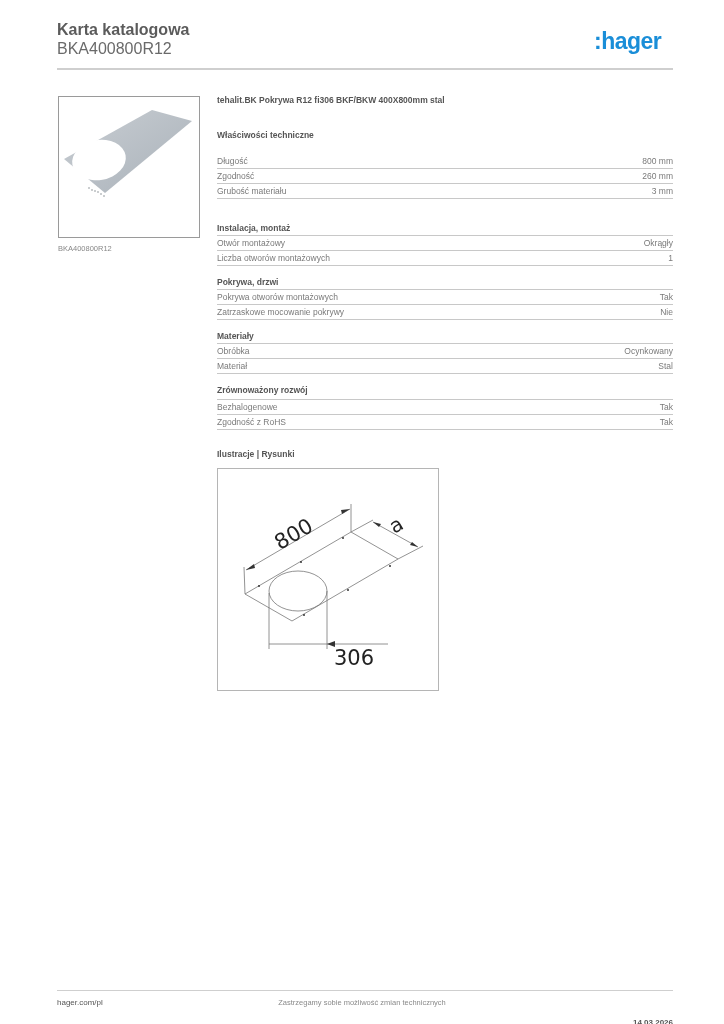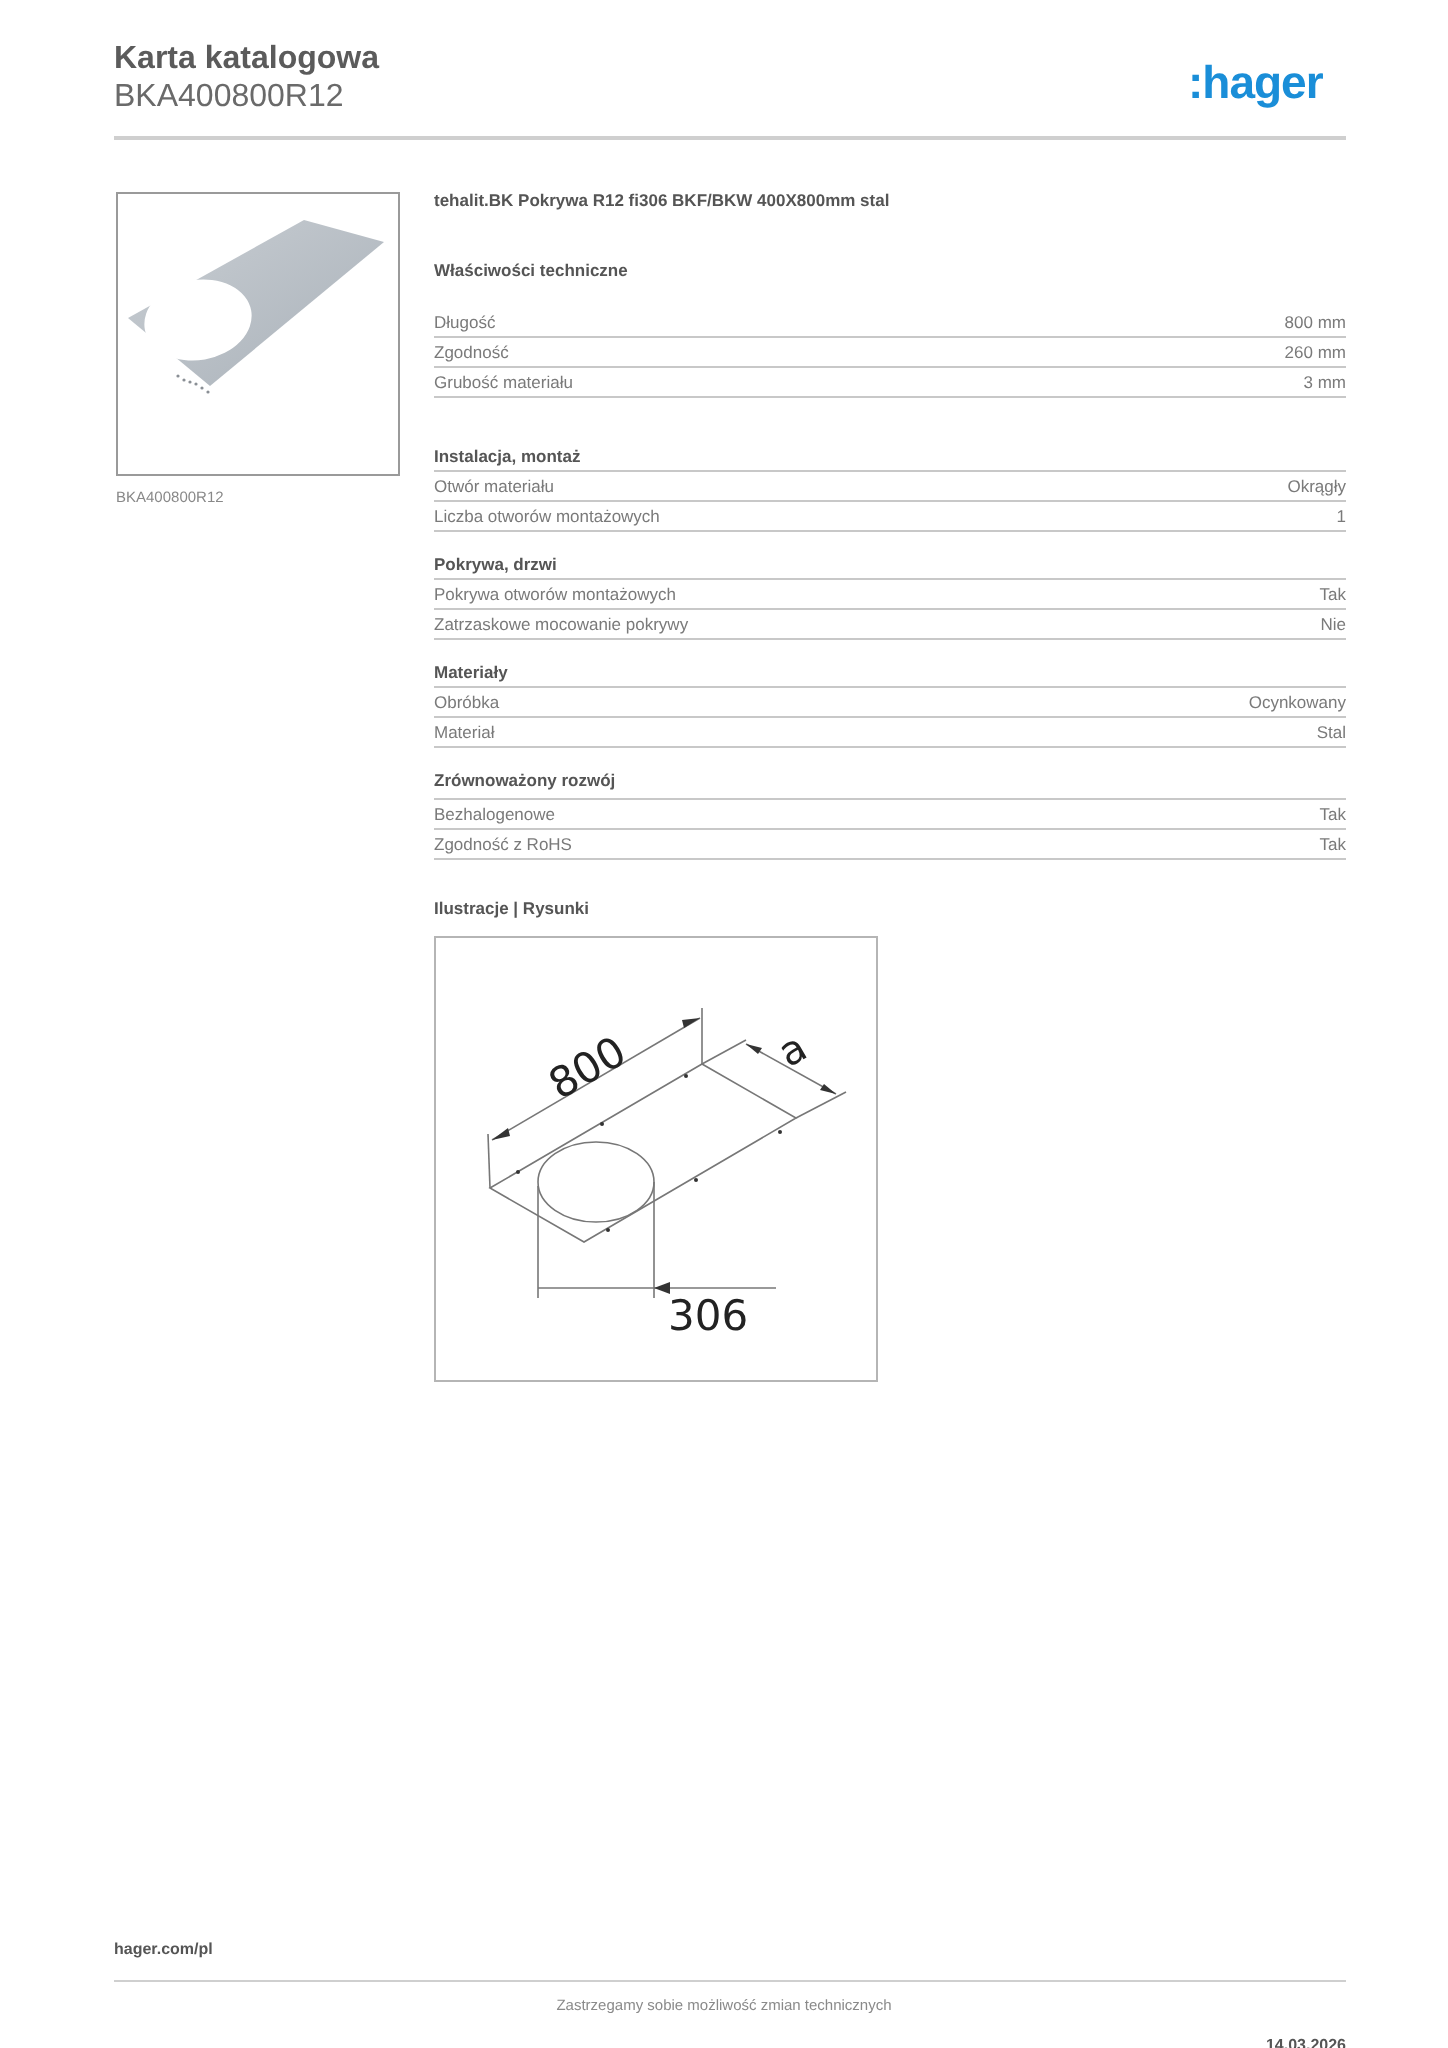--- a/index.html
+++ b/index.html
@@ -17,21 +17,21 @@
   .tech-title { position: absolute; left: 217px; top: 130px; font-size: 8.5px; font-weight: bold; color: #555; }
 
   .section { position: absolute; left: 217px; width: 456px; }
   .sec-head { font-size: 8.5px; font-weight: bold; color: #555; height: 14px; line-height: 14px; border-bottom: 1px solid #c8c8c8; }
   .row { display: flex; justify-content: space-between; font-size: 8.5px; color: #7a7a7a; height: 14px; line-height: 14px; border-bottom: 1px solid #c8c8c8; gap: 12px; }
 
   .illus-title { position: absolute; left: 217px; top: 449px; font-size: 8.5px; font-weight: bold; color: #555; }
   .illus-box { position: absolute; left: 217px; top: 468px; width: 222px; height: 223px; border: 1px solid #b5b5b5; box-sizing: border-box; background: #fff; }
 
   .footer-rule { position: absolute; left: 57px; top: 990px; width: 616px; height: 1px; background: #cfcfcf; }
-  .footer-left { position: absolute; left: 57px; top: 970px; font-size: 8px; font-weight: bold; color: #555; }
+  .footer-left { position: absolute; left: 57px; top: 998px; font-size: 8px; font-weight: normal; color: #555; }
   .footer-center { position: absolute; left: 0; width: 724px; top: 998px; text-align: center; font-size: 7.5px; color: #8a8a8a; }
   .footer-right { position: absolute; right: 51px; top: 1018px; font-size: 8px; font-weight: bold; color: #555; }
 </style>
 </head>
 <body>
 
 <div class="header-title">Karta katalogowa</div>
 <div class="header-code">BKA400800R12</div>
 <div class="logo">:hager</div>
 <div class="header-rule"></div>
@@ -72,21 +72,21 @@
     </div>
   <div class="row">
       <span>Grubość materiału</span>
       <span>3 mm</span>
     </div>
 </div>
 
 <div class="section" style="top:221px;">
   <div class="sec-head">Instalacja, montaż</div>
   <div class="row">
-      <span>Otwór materiału</span>
+      <span>Otwór montażowy</span>
       <span>Okrągły</span>
     </div>
   <div class="row">
       <span>Liczba otworów montażowych</span>
       <span>1</span>
     </div>
 </div>
 
 <div class="section" style="top:275px;">
   <div class="sec-head">Pokrywa, drzwi</div>

